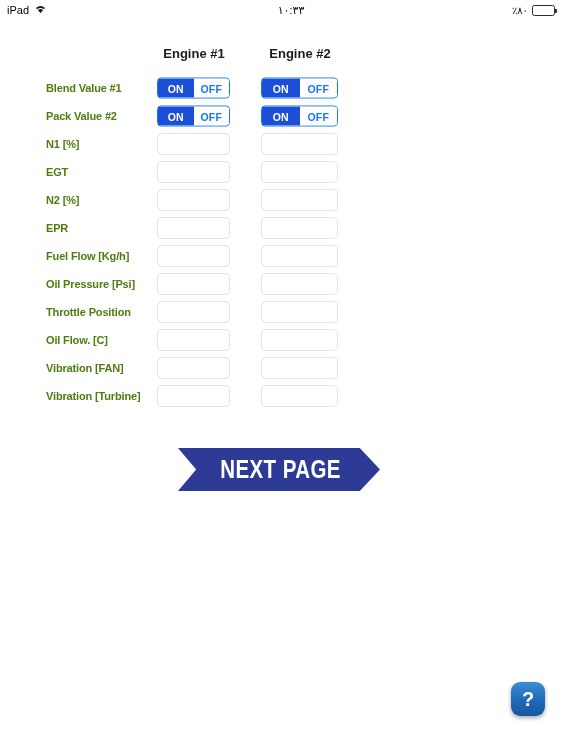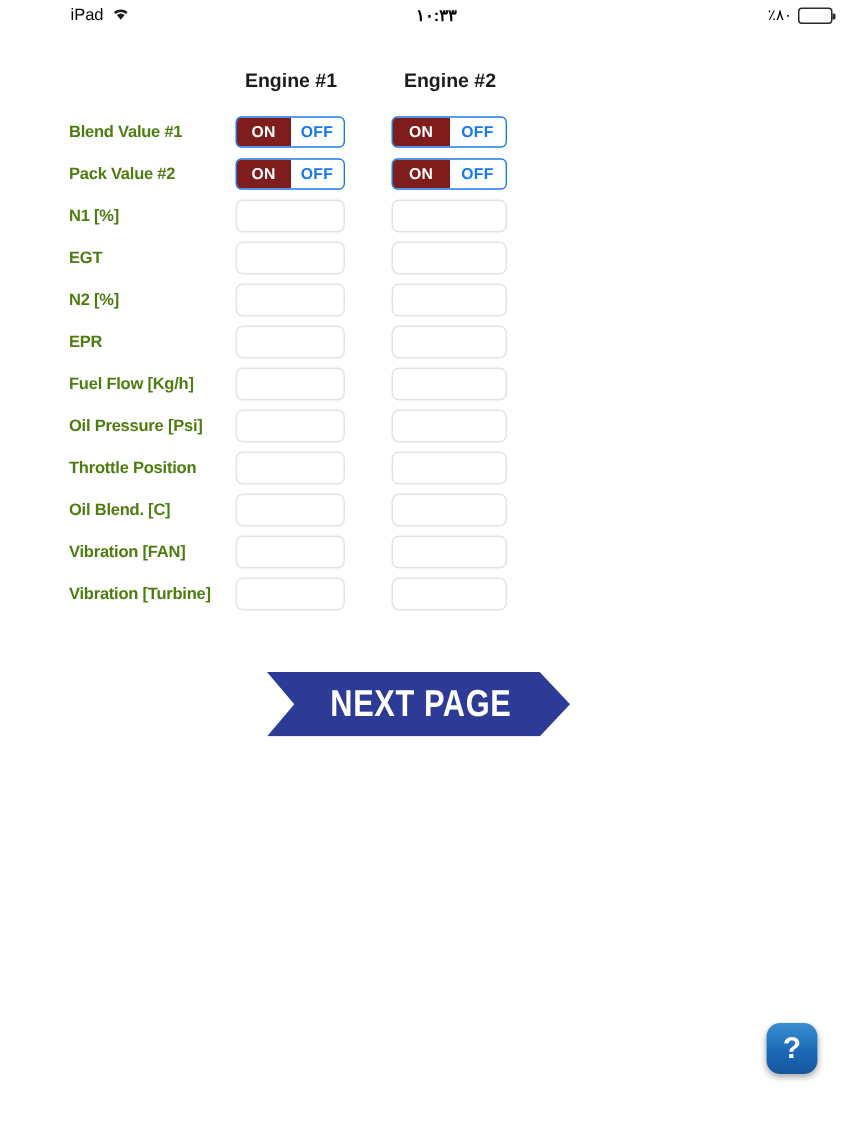--- a/index.html
+++ b/index.html
@@ -27,28 +27,28 @@
     color: #000000;
     padding: 0 7px;
     box-sizing: border-box;
   }
   .sb-left {
     display: flex;
     align-items: center;
     gap: 5px;
     flex: 0 0 auto;
   }
-  .sb-device { font-size: 11px; letter-spacing: 0px; margin-left: 40px; }
+  .sb-device { font-size: 11px; letter-spacing: 0px; }
   .wifi-icon { display: block; }
   .sb-center {
     position: absolute;
     left: 0; right: 0;
     text-align: center;
     font-size: 11px;
-    font-weight: bold;
+    font-weight: normal;
     pointer-events: none;
     padding-left: 20px;
   }
   .sb-right {
     margin-left: auto;
     display: flex;
     align-items: center;
     gap: 4px;
     flex: 0 0 auto;
     z-index: 2;
@@ -158,21 +158,21 @@
     align-items: center;
     justify-content: center;
     font-size: 10.5px;
     font-weight: bold;
     letter-spacing: 0.2px;
     color: #1478f0;
     background: #ffffff;
     user-select: none;
   }
   .seg-opt.on-sel {
-    background: #7f1d1d;
+    background: #1d4ed8;
     color: #ffffff;
   }
 
   
   .ribbon-wrap {
     position: absolute;
     left: 178px;
     top: 448px;
     width: 202px;
     height: 54px;
@@ -345,21 +345,21 @@
     <div class="row-label">Throttle Position</div>
     <div class="cell c1">
       <input class="field" type="text" value="" style="">
     </div>
     <div class="cell c2">
       <input class="field" type="text" value="" style="">
     </div>
   </div>
 
   <div class="row">
-    <div class="row-label">Oil Blend. [C]</div>
+    <div class="row-label">Oil Flow. [C]</div>
     <div class="cell c1">
       <input class="field" type="text" value="" style="">
     </div>
     <div class="cell c2">
       <input class="field" type="text" value="" style="">
     </div>
   </div>
 
   <div class="row">
     <div class="row-label">Vibration [FAN]</div>

